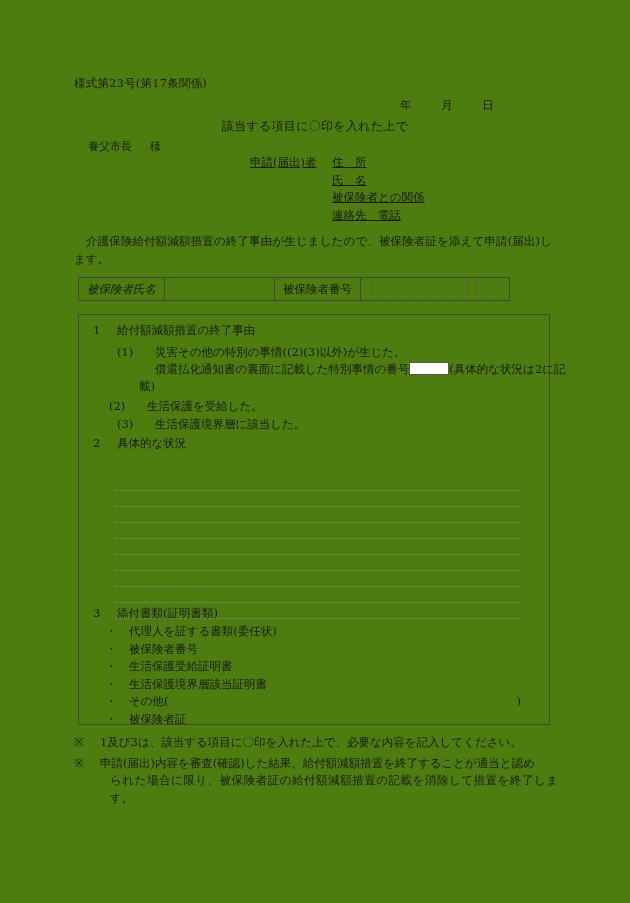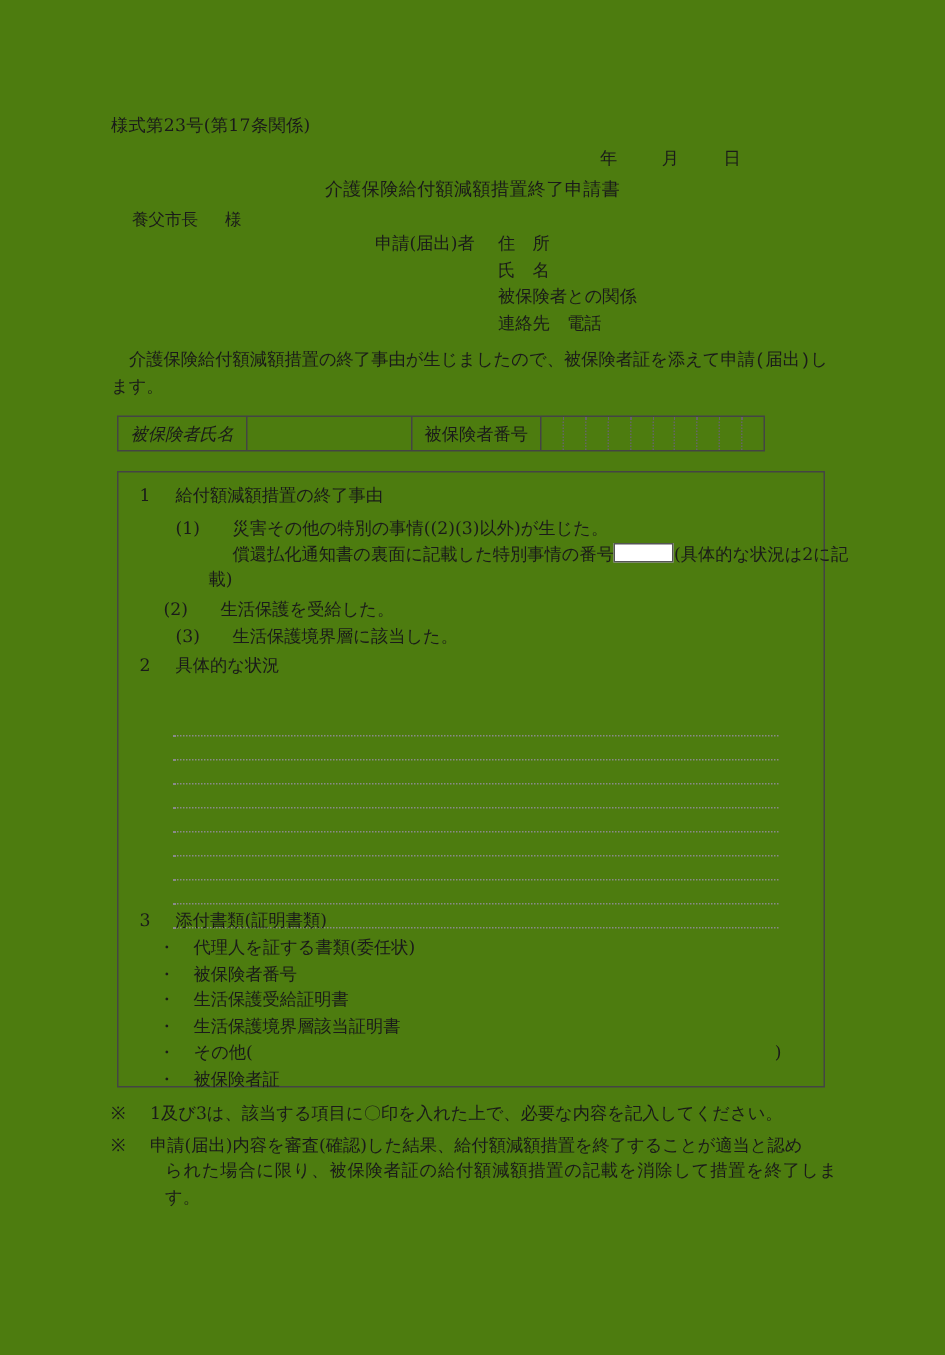--- a/index.html
+++ b/index.html
@@ -63,37 +63,37 @@
     position: absolute;
     left: 250px;
     top: 155px;
     font-size: 11.5px;
   }
   .applicant-row {
     display: flex;
     align-items: baseline;
     height: 17.5px;
     white-space: nowrap;
+    text-decoration: underline;
   }
   .applicant-label {
     width: 82px;
     flex: 0 0 82px;
   }
   .applicant-field { }
 
   
   .statement {
     position: absolute;
     left: 74px;
     top: 232px;
     width: 478px;
     font-size: 11.5px;
     line-height: 18px;
     text-align: justify;
-    font-family: Liberation Mono, monospace;
   }
   .statement .indent { padding-left: 12px; }
 
   
   .insured-table {
     position: absolute;
     left: 78px;
     top: 277px;
     width: 432px;
     height: 24px;
@@ -246,21 +246,21 @@
 <div class="page">
 
   <div class="form-code">様式第23号(第17条関係)</div>
 
   <div class="date-line">
     <span>年</span>
     <span>月</span>
     <span>日</span>
   </div>
 
-  <div class="doc-title">介護保険給付額減額措置終了申請書</div>
+  <div class="doc-title">該当する項目に〇印を入れた上で</div>
 
   <div class="addressee">
     <span>養父市長</span><span class="hon">様</span>
   </div>
 
   <div class="applicant">
     <div class="applicant-row">
       <span class="applicant-label">申請(届出)者</span>
       <span class="applicant-field">住　所</span>
     </div>

